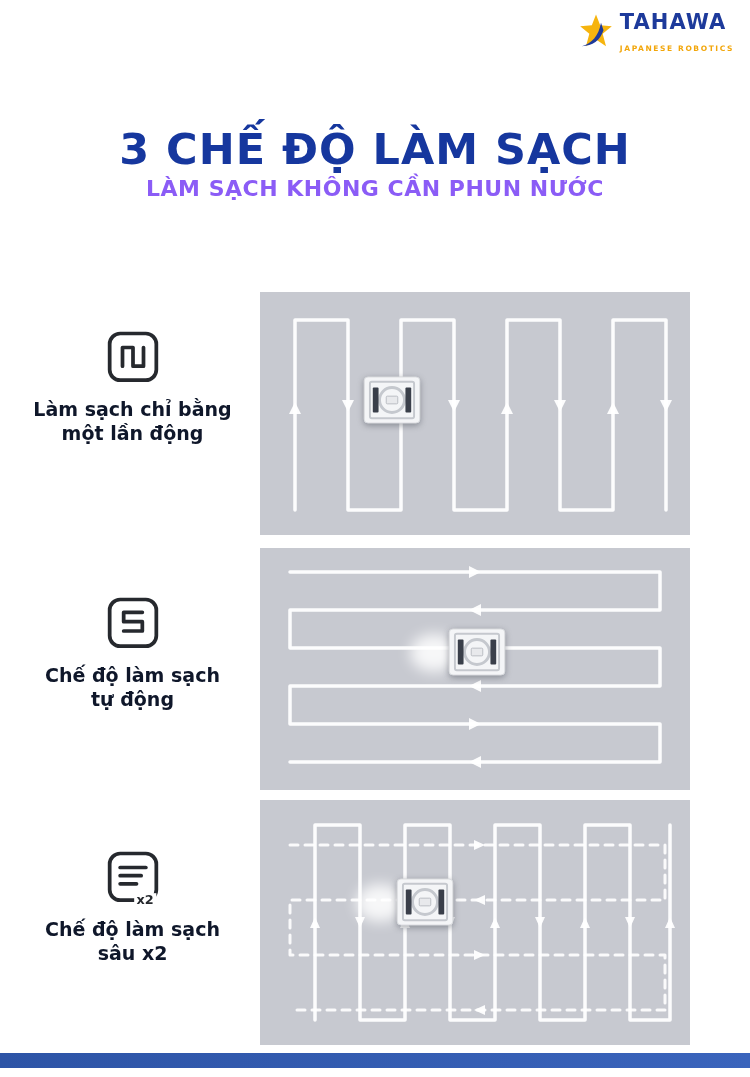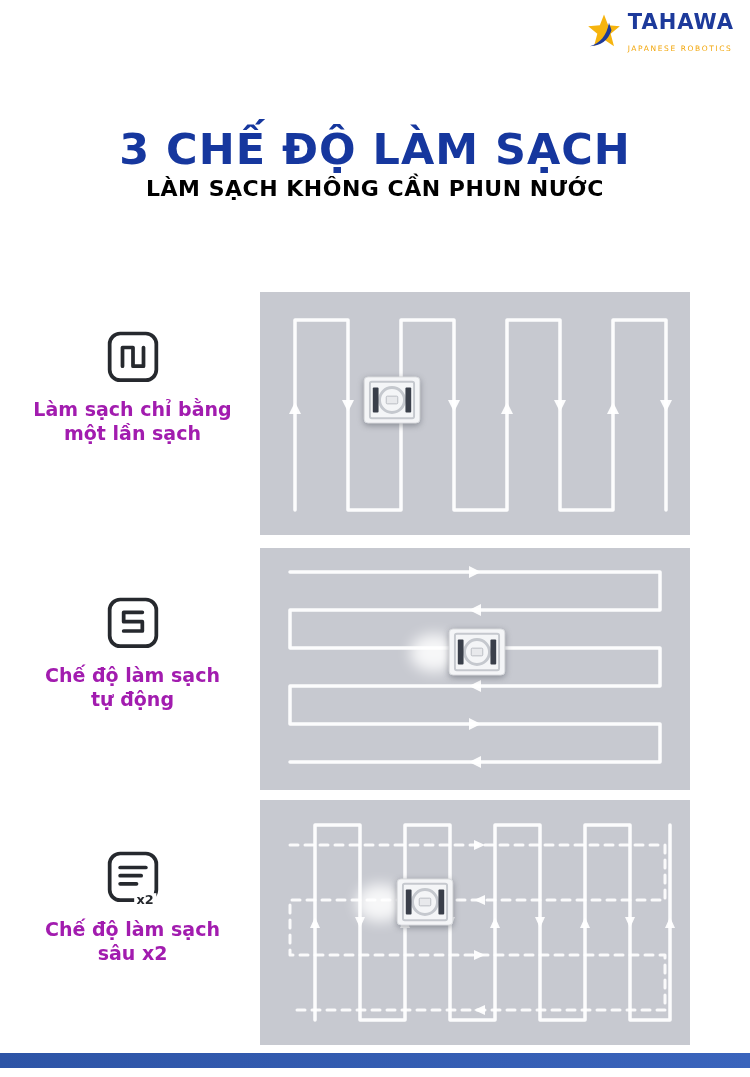--- a/index.html
+++ b/index.html
@@ -4,34 +4,34 @@
 <style>
   html,body{margin:0;padding:0;background:#ffffff;}
   .page{position:relative;width:750px;height:1068px;background:#ffffff;overflow:hidden;
         font-family:"DejaVu Sans","Liberation Sans",sans-serif;}
 
   
   .logo{position:absolute;top:12px;right:16px;display:flex;align-items:center;gap:4px;}
   .logo-star{width:40px;height:40px;flex:0 0 auto;}
   .logo-text{display:flex;flex-direction:column;align-items:flex-start;line-height:1;}
   .logo-brand{font-size:21px;font-weight:bold;color:#1d3a9b;letter-spacing:1px;}
-  .logo-tagline{font-size:7.5px;font-weight:normal;color:#f2a60a;letter-spacing:1.6px;margin-top:12px;}
+  .logo-tagline{font-size:7.5px;font-weight:bold;color:#f2a60a;letter-spacing:1.6px;margin-top:12px;}
 
   
   .title{position:absolute;top:88px;left:0;width:100%;text-align:center;
          font-size:43px;font-weight:800;color:#16379e;letter-spacing:1px;margin-top:36px;}
   .subtitle{position:absolute;top:158px;left:0;width:100%;text-align:center;
-            font-size:22px;font-weight:bold;color:#000000;letter-spacing:.5px;}
+            font-size:22px;font-weight:bold;color:#8b5cf6;letter-spacing:.5px;}
 
   
   .info{position:absolute;left:25px;width:215px;text-align:center;}
   .info1{top:318px}.info2{top:584px}.info3{top:838px}
   .mode-icon{width:54px;height:56px;margin:12px auto;}
   .mode-icon svg{width:100%;height:100%;display:block;}
-  .mode-label{margin-top:10px;font-size:19px;font-weight:bold;color:#a21caf;line-height:1.25;}
+  .mode-label{margin-top:10px;font-size:19px;font-weight:bold;color:#0f172a;line-height:1.25;}
 
   
   .panel{position:absolute;left:260px;width:430px;background:#c7c9d0;}
   .panel1{top:292px;height:243px;}
   .panel2{top:548px;height:242px;}
   .panel3{top:800px;height:245px;}
   .panel svg.path-svg{position:absolute;left:0;top:0;width:100%;height:100%;}
   .path-line{fill:none;stroke:#ffffff;stroke-width:3.5;stroke-linecap:round;stroke-linejoin:round;opacity:.95;}
   .path-line.dashed{stroke-dasharray:8 7;stroke-width:3;opacity:.9;}
   .arrow{fill:#ffffff;opacity:.95;}
@@ -71,21 +71,21 @@
 
   <div class="info info1">
     <div class="mode-icon">
       <svg viewBox="0 0 46 48">
         <rect x="3" y="3" width="40" height="40" rx="9" fill="none" stroke="#26292e" stroke-width="3.2"></rect>
         <path d="M14 31 L14 15 L23 15 L23 31 L32 31 L32 15" fill="none" stroke="#26292e" stroke-width="3.2" stroke-linecap="round" stroke-linejoin="round"></path>
       </svg>
     </div>
     <div class="mode-label">
       <span>Làm sạch chỉ bằng</span><br>
-      <span>một lần sạch</span>
+      <span>một lần động</span>
     </div>
   </div>
 
   <div class="info info2">
     <div class="mode-icon">
       <svg viewBox="0 0 46 48">
         <rect x="3" y="3" width="40" height="40" rx="9" fill="none" stroke="#26292e" stroke-width="3.2"></rect>
         <path d="M31 14 L15 14 L15 22 L31 22 L31 30 L15 30" fill="none" stroke="#26292e" stroke-width="3.2" stroke-linecap="round" stroke-linejoin="round"></path>
       </svg>
     </div>

